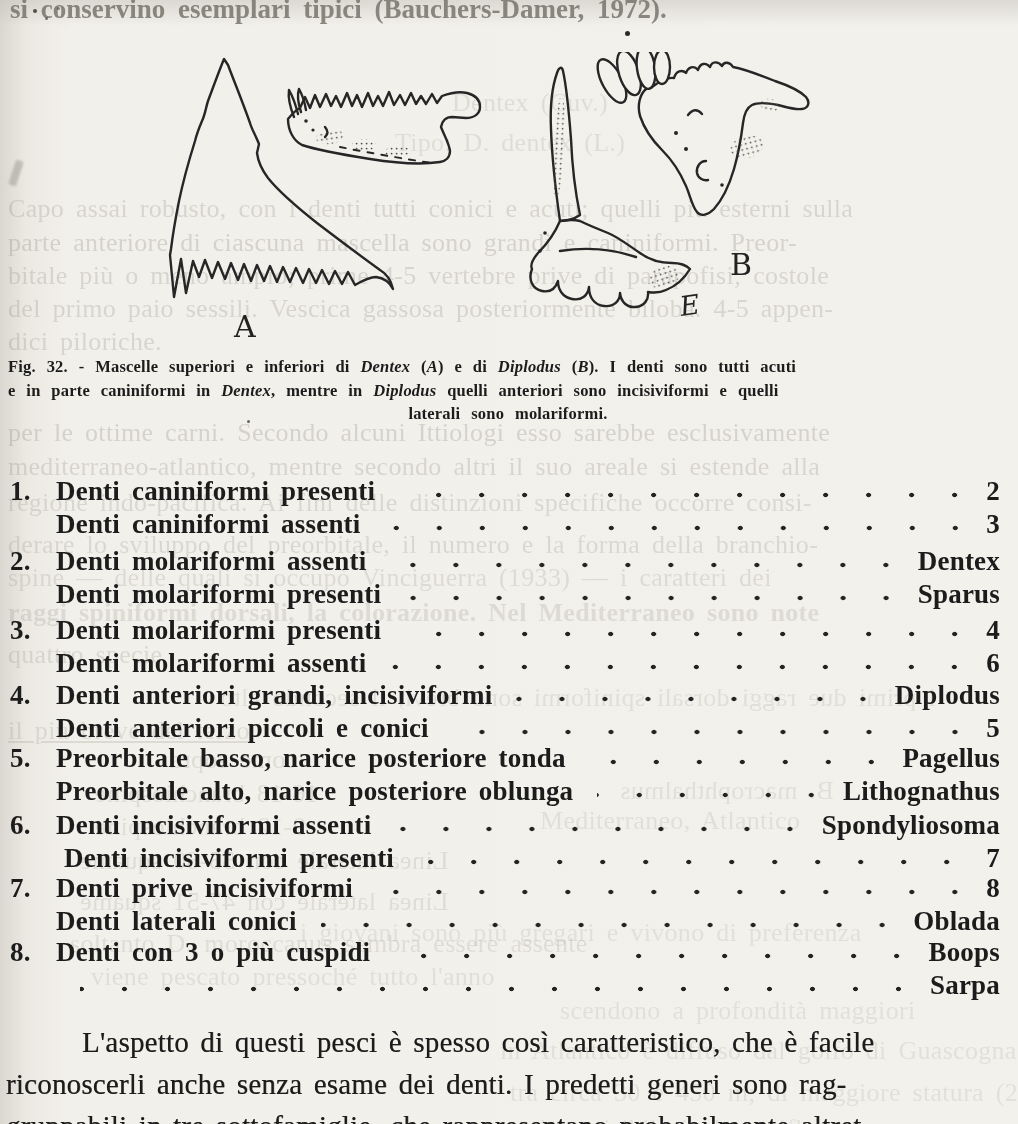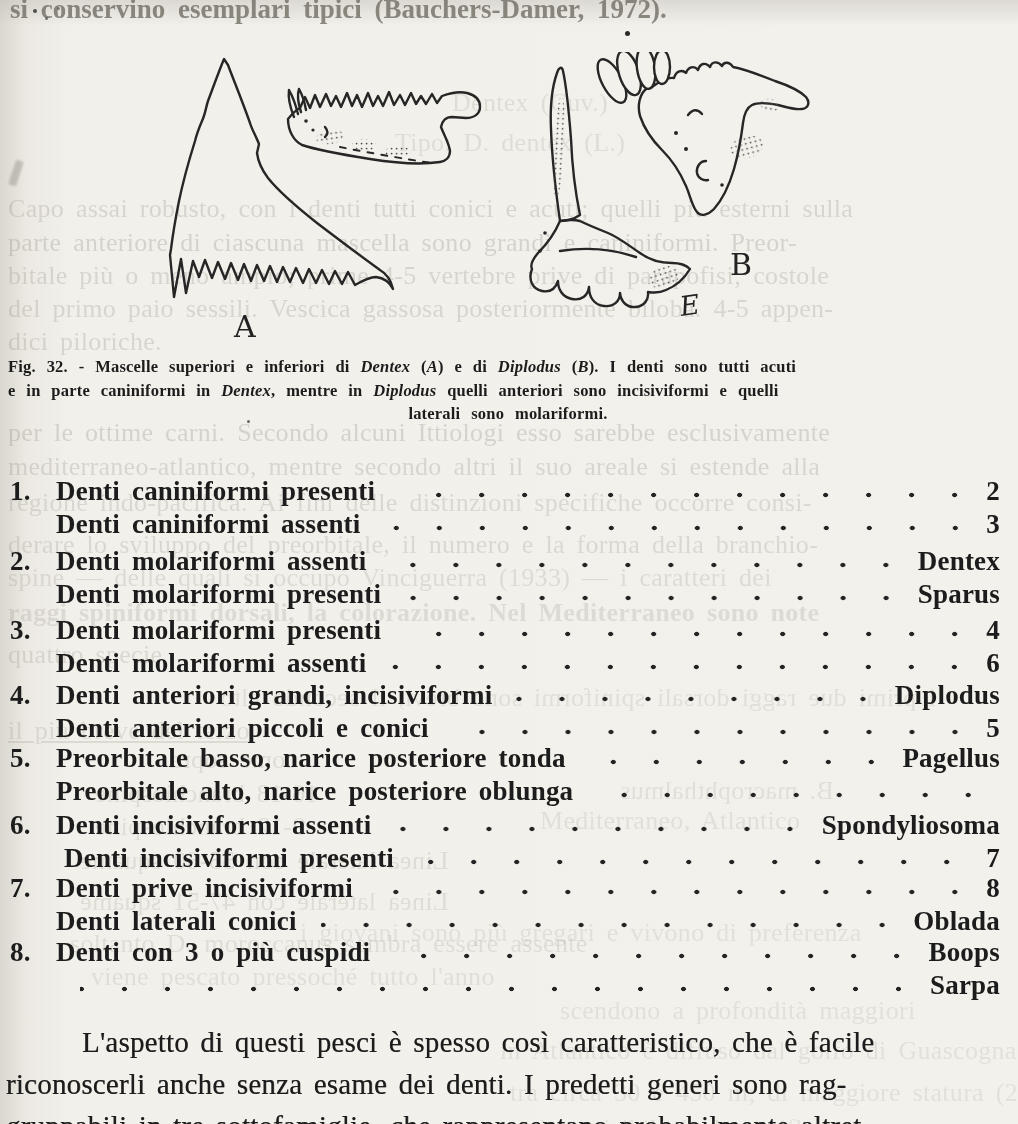--- a/index.html
+++ b/index.html
@@ -252,20 +252,21 @@
   <div class="krow" style="top:743px;">
     <span class="knum">5.</span>
     <span class="ktext">Preorbitale basso, narice posteriore tonda</span>
     <span class="kleader"></span>
     <span class="kval">Pagellus</span>
   </div>
   <div class="krow" style="top:776px;">
     <span class="knum"></span>
     <span class="ktext">Preorbitale alto, narice posteriore oblunga</span>
     <span class="kleader"></span>
+    <span class="kval">Lithognathus</span>
   </div>
 
   <div class="krow" style="top:810px;">
     <span class="knum">6.</span>
     <span class="ktext">Denti incisiviformi assenti</span>
     <span class="kleader"></span>
     <span class="kval">Spondyliosoma</span>
   </div>
   <div class="krow" style="top:843px;gap:8px;">
     <span class="knum"></span>

